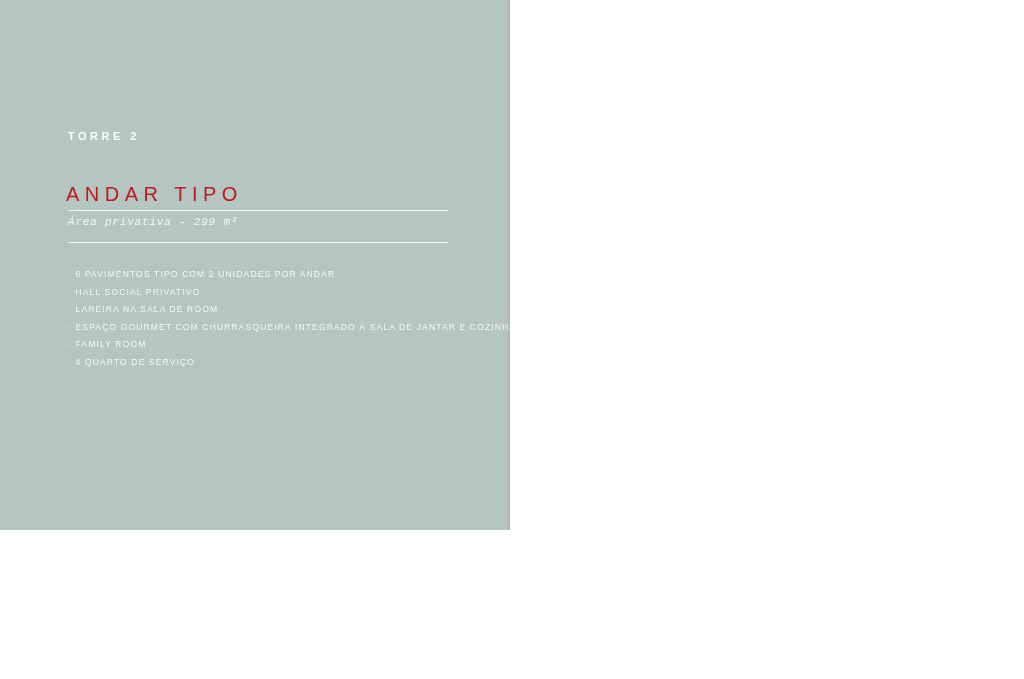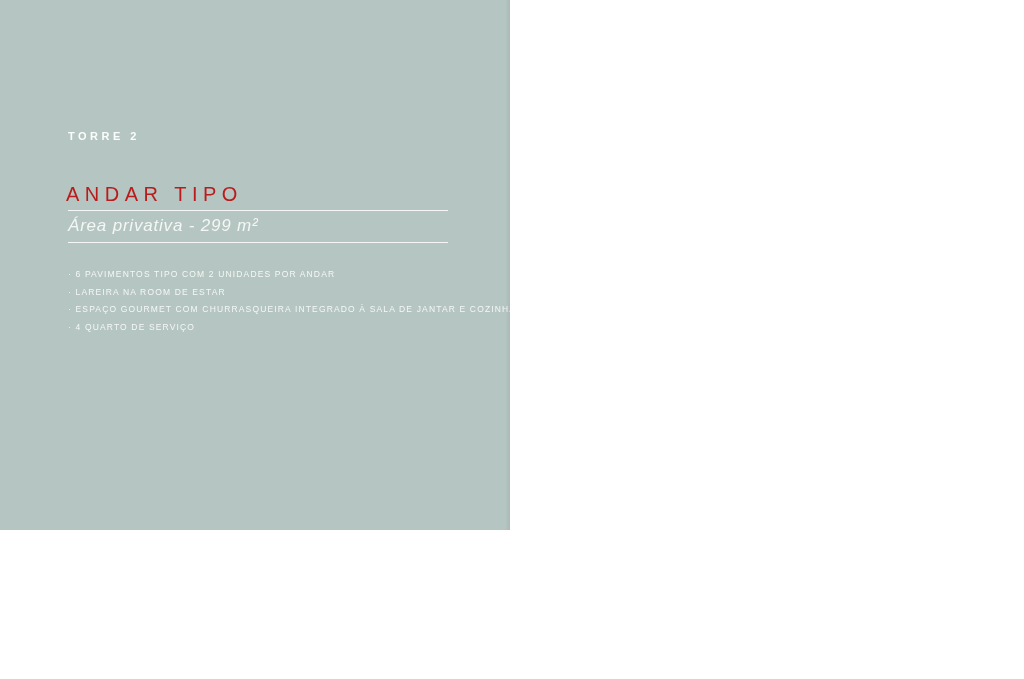--- a/index.html
+++ b/index.html
@@ -9,22 +9,22 @@
   
   #left-panel{position:absolute;left:0;top:0;width:510px;height:679px;background:#b5c5c1;}
   #left-panel .edge{position:absolute;right:0;top:0;width:5px;height:100%;
         background:linear-gradient(to right,rgba(0,0,0,0),rgba(0,0,0,0.06));}
   .eyebrow{position:absolute;left:68px;top:130px;font-size:11px;font-weight:bold;
         letter-spacing:3.5px;color:#fbfdfc;}
   .title{position:absolute;left:66px;top:147px;font-size:20px;font-weight:500;
         letter-spacing:5.5px;color:#b91c1c;margin-top:36px;}
   .rule{position:absolute;left:68px;width:380px;height:1px;background:rgba(255,255,255,0.85);}
   #rule1{top:210px;} #rule2{top:242px;}
-  .subtitle{position:absolute;left:68px;top:216px;font-family:Liberation Sans, sans-serif;
-        font-style:italic;font-size:17px;letter-spacing:0.8px;color:#f3f7f5;}
+  .subtitle{position:absolute;left:68px;top:216px;font-family:Liberation Mono, monospace;
+        font-style:italic;font-size:11px;letter-spacing:0.8px;color:#f3f7f5;}
   #features{position:absolute;left:68px;top:269px;width:410px;}
   .feature-item{font-size:8.5px;letter-spacing:1.15px;color:#f4f8f6;margin-bottom:7.6px;
         font-weight:500;white-space:nowrap;}
   .feature-item::before{content:"·  ";}
 
   
   #right-panel{position:absolute;left:510px;top:0;width:514px;height:679px;background:#ffffff;}
 </style>
 </head>
 <body>
@@ -32,22 +32,24 @@
 <div id="page">
 
   <div id="left-panel">
     <div class="eyebrow">TORRE 2</div>
     <div class="title">ANDAR TIPO</div>
     <div class="rule" id="rule1"></div>
     <div class="subtitle">Área privativa - 299 m²</div>
     <div class="rule" id="rule2"></div>
     <div id="features">
         <div class="feature-item">6 PAVIMENTOS TIPO COM 2 UNIDADES POR ANDAR</div>
-        <div class="feature-item">LAREIRA NA ROOM DE ESTAR</div>
+        <div class="feature-item">HALL SOCIAL PRIVATIVO</div>
+        <div class="feature-item">LAREIRA NA SALA DE ROOM</div>
         <div class="feature-item">ESPAÇO GOURMET COM CHURRASQUEIRA INTEGRADO À SALA DE JANTAR E COZINHA</div>
+        <div class="feature-item">FAMILY ROOM</div>
         <div class="feature-item">4 QUARTO DE SERVIÇO</div>
       </div>
     <div class="edge"></div>
   </div>
 
   <div id="right-panel">
 
     
     
 

